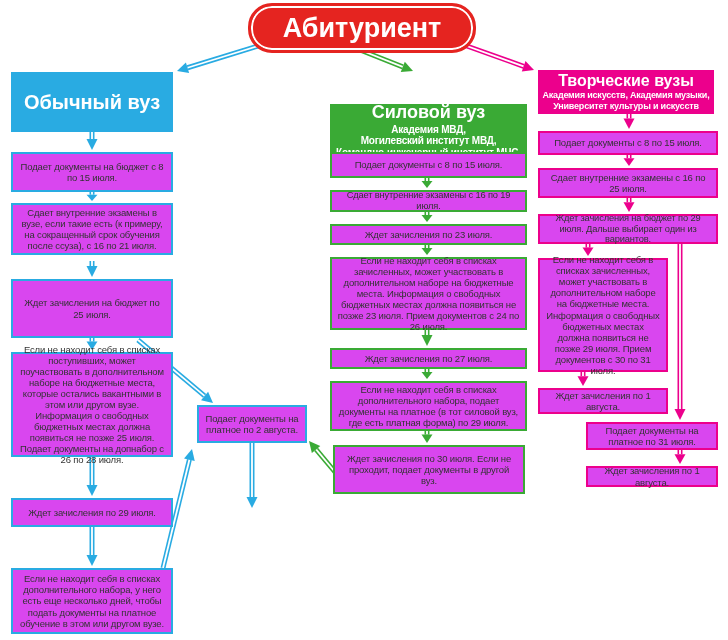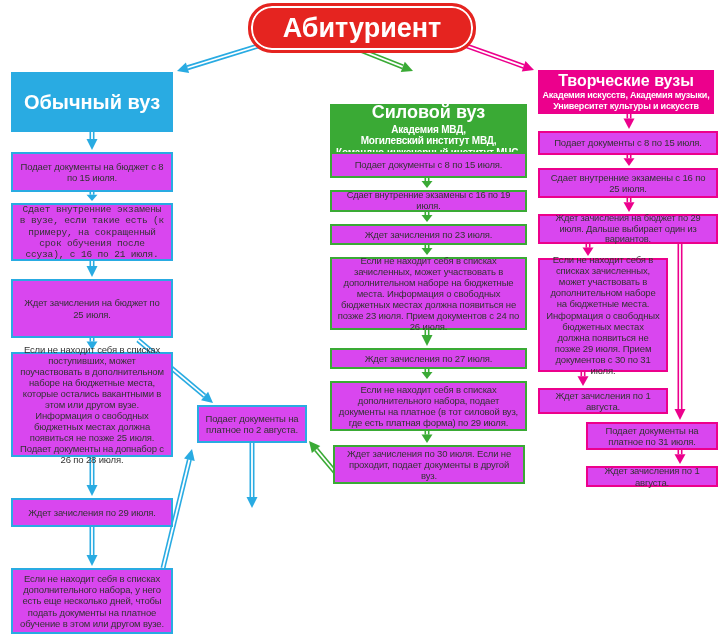--- a/index.html
+++ b/index.html
@@ -131,21 +131,21 @@
   <div id="title-badge">
     <span>Абитуриент</span>
   </div>
 
   <div class="hdr b-bg" style="left:11px;top:72px;width:162px;height:60px;">
     <div class="hdr-title-lg">Обычный вуз</div>
   </div>
   <div class="box b" style="left:11px;top:152px;width:162px;height:40px;">
     <span>Подает документы на бюджет с 8 по 15 июля.</span>
   </div>
-  <div class="box b" style="left:11px;top:203px;width:162px;height:58px;font-family:Liberation Mono, monospace;">
+  <div class="box b" style="left:11px;top:203px;width:162px;height:52px;">
     <span>Сдает внутренние экзамены в вузе, если такие есть (к примеру, на сокращенный срок обучения после ссуза), с 16 по 21 июля.</span>
   </div>
   <div class="box b" style="left:11px;top:279px;width:162px;height:59px;">
     <span>Ждет зачисления на бюджет по 25 июля.</span>
   </div>
   <div class="box b" style="left:11px;top:352px;width:162px;height:105px;">
     <span>Если не находит себя в списках поступивших, может поучаствовать в дополнительном наборе на бюджетные места, которые остались вакантными в этом или другом вузе. Информация о свободных бюджетных местах должна появиться не позже 25 июля. Подает документы на допнабор с 26 по 28 июля.</span>
   </div>
   <div class="box b" style="left:11px;top:498px;width:162px;height:29px;">
     <span>Ждет зачисления по 29 июля.</span>
@@ -176,21 +176,21 @@
   </div>
   <div class="box g" style="left:330px;top:257px;width:197px;height:73px;">
     <span>Если не находит себя в списках зачисленных, может участвовать в дополнительном наборе на бюджетные места. Информация о свободных бюджетных местах должна появиться не позже 23 июля. Прием документов с 24 по 26 июля.</span>
   </div>
   <div class="box g" style="left:330px;top:348px;width:197px;height:21px;">
     <span>Ждет зачисления по 27 июля.</span>
   </div>
   <div class="box g" style="left:330px;top:381px;width:197px;height:50px;">
     <span>Если не находит себя в списках дополнительного набора, подает документы на платное (в тот силовой вуз, где есть платная форма) по 29 июля.</span>
   </div>
-  <div class="box g" style="left:333px;top:445px;width:192px;height:39px;">
+  <div class="box g" style="left:333px;top:445px;width:192px;height:49px;">
     <span>Ждет зачисления по 30 июля. Если не проходит, подает документы в другой вуз.</span>
   </div>
 
   <div class="hdr m-bg" style="left:538px;top:70px;width:176px;height:44px;">
     <div class="hdr-title-sm">Творческие вузы</div>
     <div class="hdr-sub-sm">Академия искусств, Академия музыки,</div>
     <div class="hdr-sub-sm">Университет культуры и искусств</div>
   </div>
   <div class="box m" style="left:538px;top:131px;width:180px;height:24px;">
     <span>Подает документы с 8 по 15 июля.</span>

